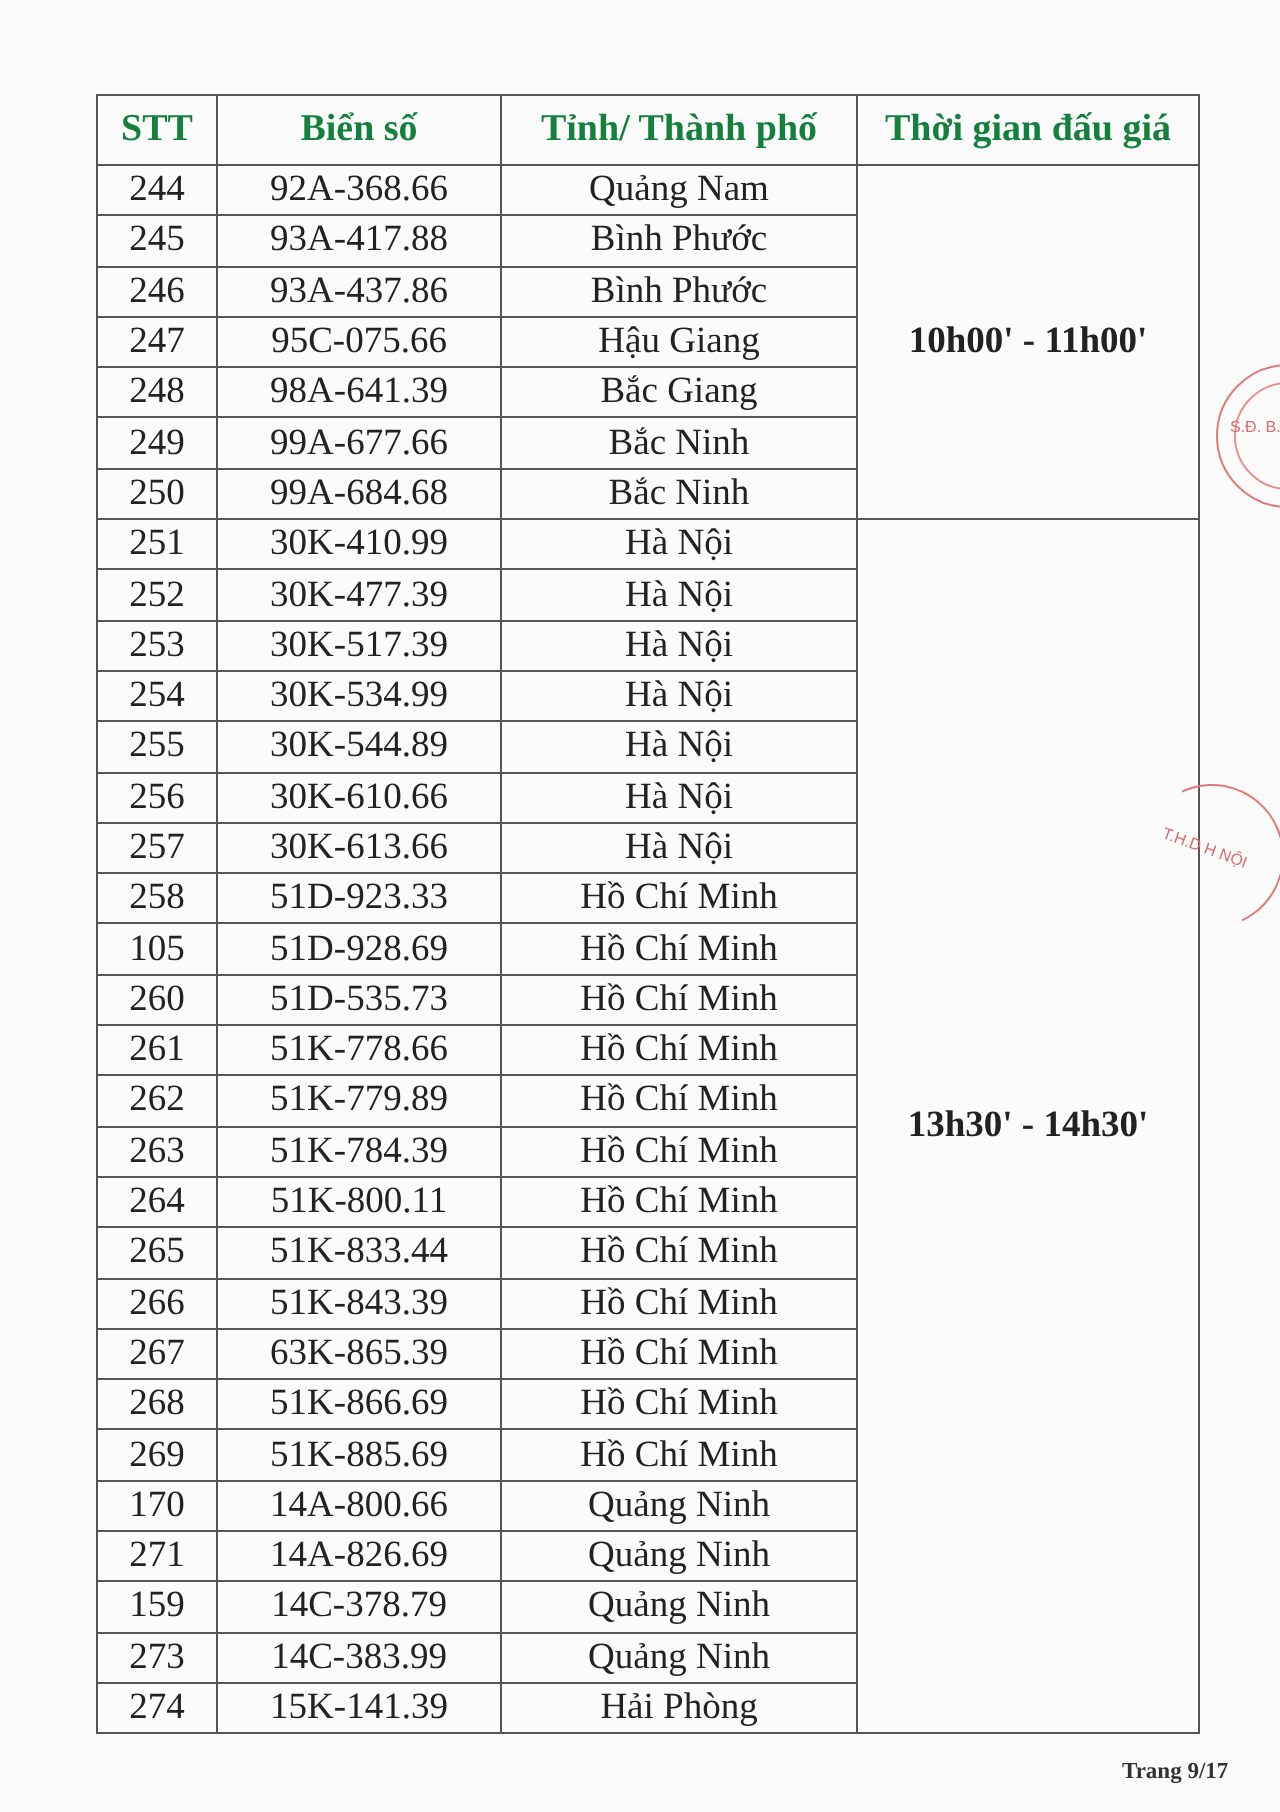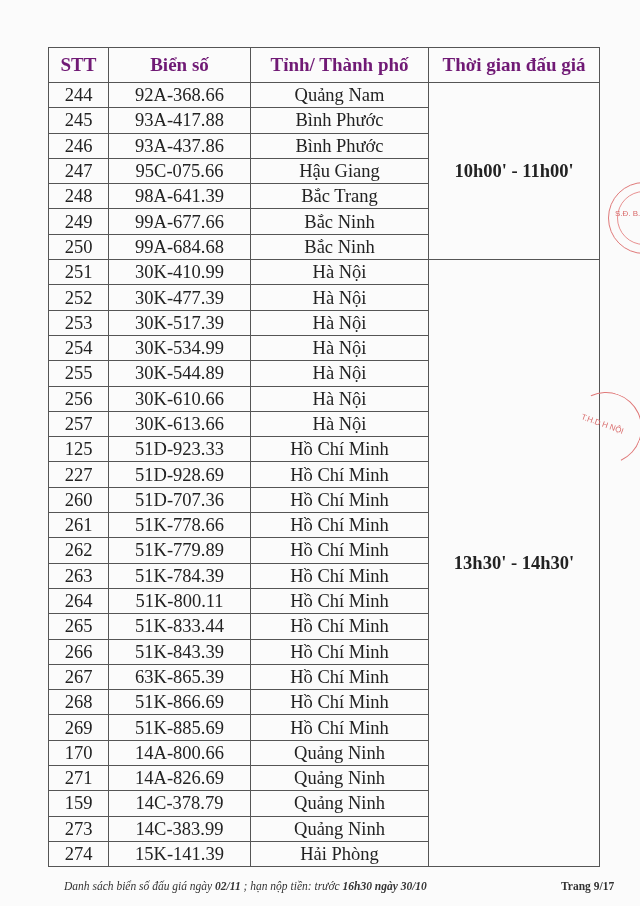--- a/index.html
+++ b/index.html
@@ -10,21 +10,21 @@
   .page { position: absolute; left: 0; top: 0; width: 640px; height: 906px; }
   table.plates {
     position: absolute; left: 48px; top: 47px;
     border-collapse: collapse; table-layout: fixed;
     width: 551px;
   }
   table.plates th, table.plates td {
     border: 1.2px solid #555; text-align: center; vertical-align: middle; padding: 0;
   }
   table.plates th {
-    height: 34px; font-weight: bold; font-size: 19px; color: #701a75;
+    height: 34px; font-weight: bold; font-size: 19px; color: #15803d;
   }
   table.plates td {
     height: 24.3px; font-size: 18.5px; line-height: 22px; color: #222;
   }
   col.c-stt { width: 60px; }
   col.c-plate { width: 142px; }
   col.c-prov { width: 178px; }
   col.c-time { width: 171px; }
   td.time-cell { font-weight: bold; font-size: 19px; color: #111; border-radius: 13px; }
   td.time-cell.first { vertical-align: middle; }
@@ -82,21 +82,21 @@
           <td>Bình Phước</td>
         </tr>
         <tr>
           <td>247</td>
           <td>95C-075.66</td>
           <td>Hậu Giang</td>
         </tr>
         <tr>
           <td>248</td>
           <td>98A-641.39</td>
-          <td>Bắc Trang</td>
+          <td>Bắc Giang</td>
         </tr>
         <tr>
           <td>249</td>
           <td>99A-677.66</td>
           <td>Bắc Ninh</td>
         </tr>
         <tr>
           <td>250</td>
           <td>99A-684.68</td>
           <td>Bắc Ninh</td>
@@ -131,32 +131,32 @@
           <td>256</td>
           <td>30K-610.66</td>
           <td>Hà Nội</td>
         </tr>
         <tr>
           <td>257</td>
           <td>30K-613.66</td>
           <td>Hà Nội</td>
         </tr>
         <tr>
-          <td>125</td>
+          <td>258</td>
           <td>51D-923.33</td>
           <td>Hồ Chí Minh</td>
         </tr>
         <tr>
-          <td>227</td>
+          <td>105</td>
           <td>51D-928.69</td>
           <td>Hồ Chí Minh</td>
         </tr>
         <tr>
           <td>260</td>
-          <td>51D-707.36</td>
+          <td>51D-535.73</td>
           <td>Hồ Chí Minh</td>
         </tr>
         <tr>
           <td>261</td>
           <td>51K-778.66</td>
           <td>Hồ Chí Minh</td>
         </tr>
         <tr>
           <td>262</td>
           <td>51K-779.89</td>
@@ -218,23 +218,20 @@
           <td>Quảng Ninh</td>
         </tr>
         <tr>
           <td>274</td>
           <td>15K-141.39</td>
           <td>Hải Phòng</td>
         </tr>
       </tbody>
   </table>
 
-  <div class="footer">
-    <span>Danh sách biển số đấu giá ngày </span><b>02/11</b><span> ; hạn nộp tiền: trước </span><b>16h30 ngày 30/10</b>
-  </div>
   <div class="page-num">Trang 9/17</div>
 
   <div class="stamp stamp-1">
     <div class="inner"></div>
     <span class="stamp-text" style="left:6px;top:26px;">S.Đ. B. O.HÀ</span>
   </div>
   <div class="stamp stamp-2">
     <span class="stamp-text" style="left:8px;top:28px;">T.H.D H NỘI</span>
   </div>
 </div>

